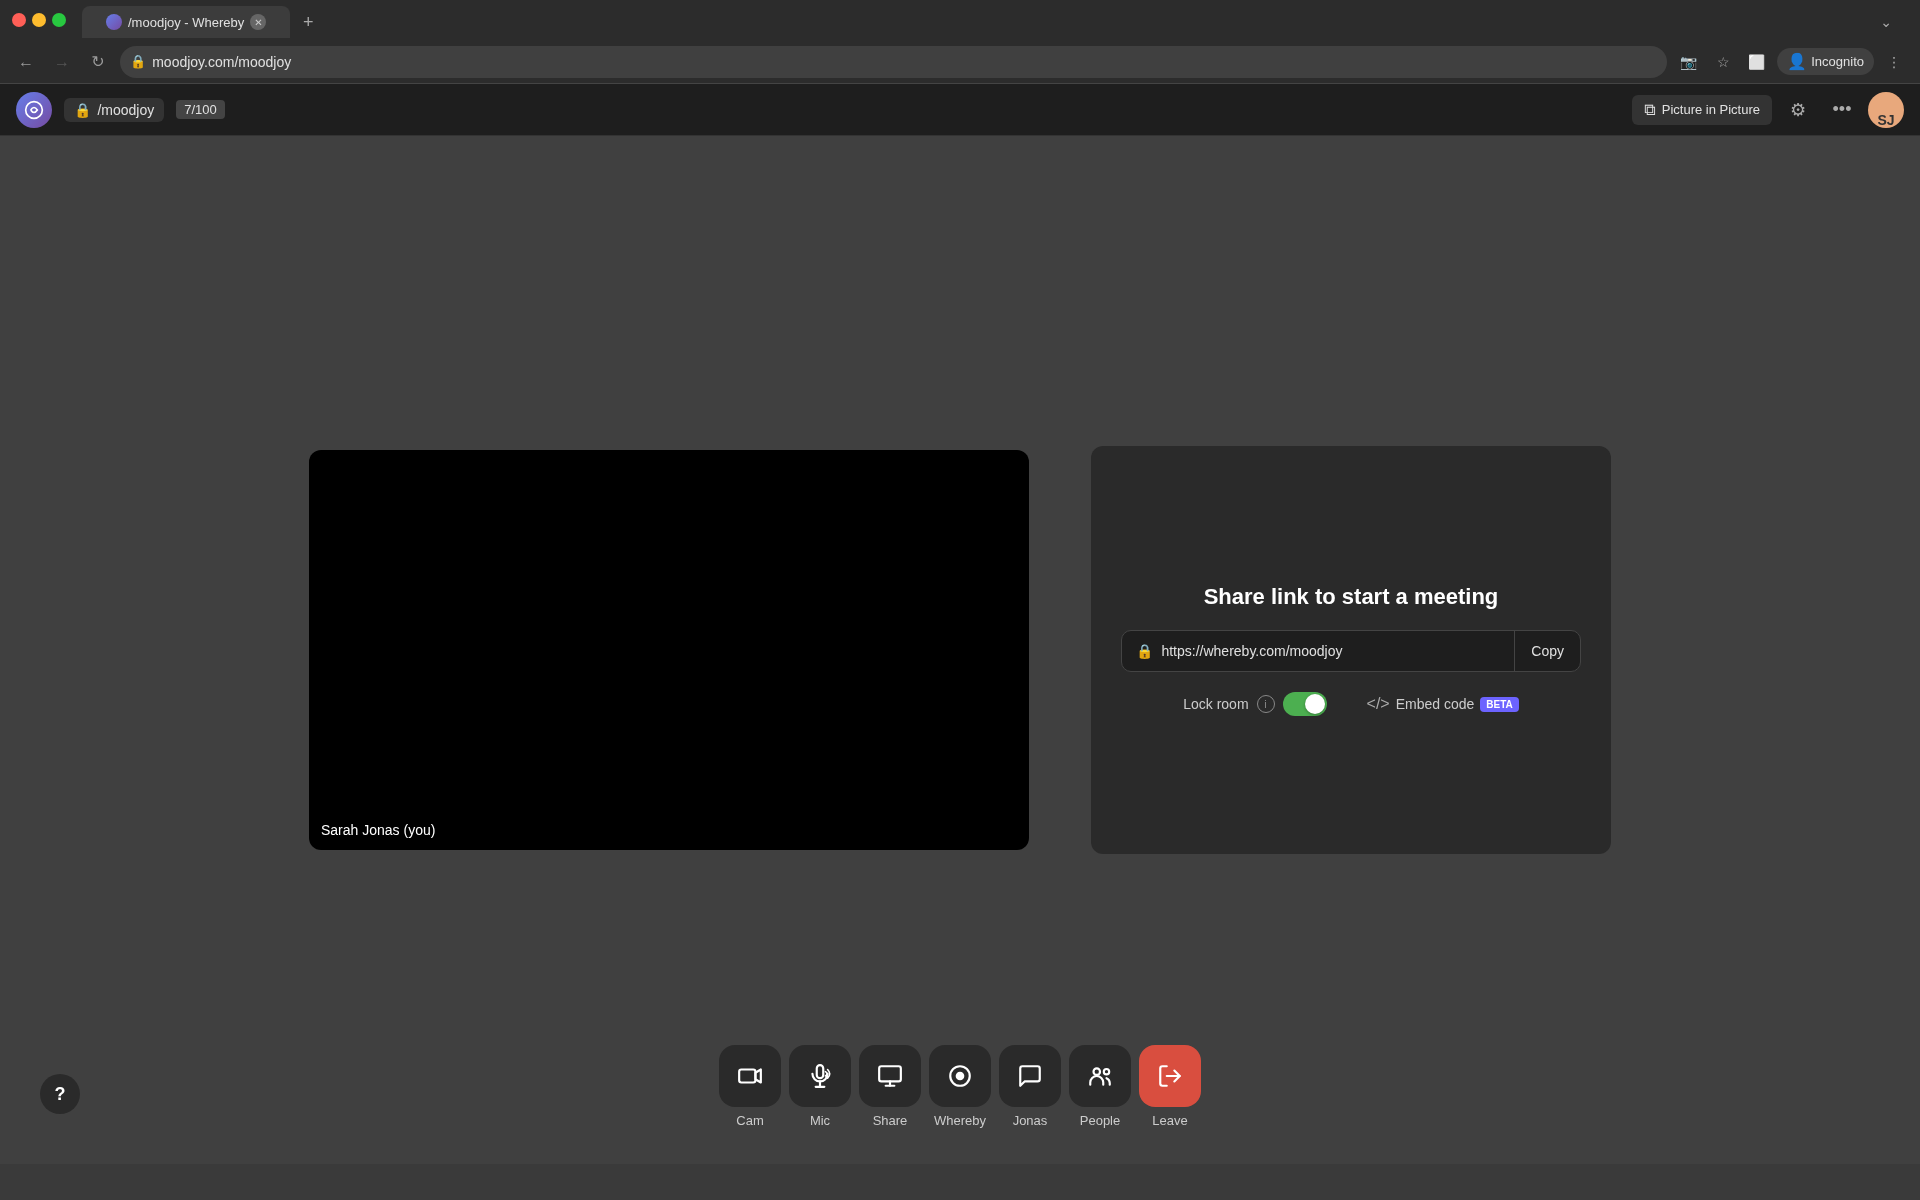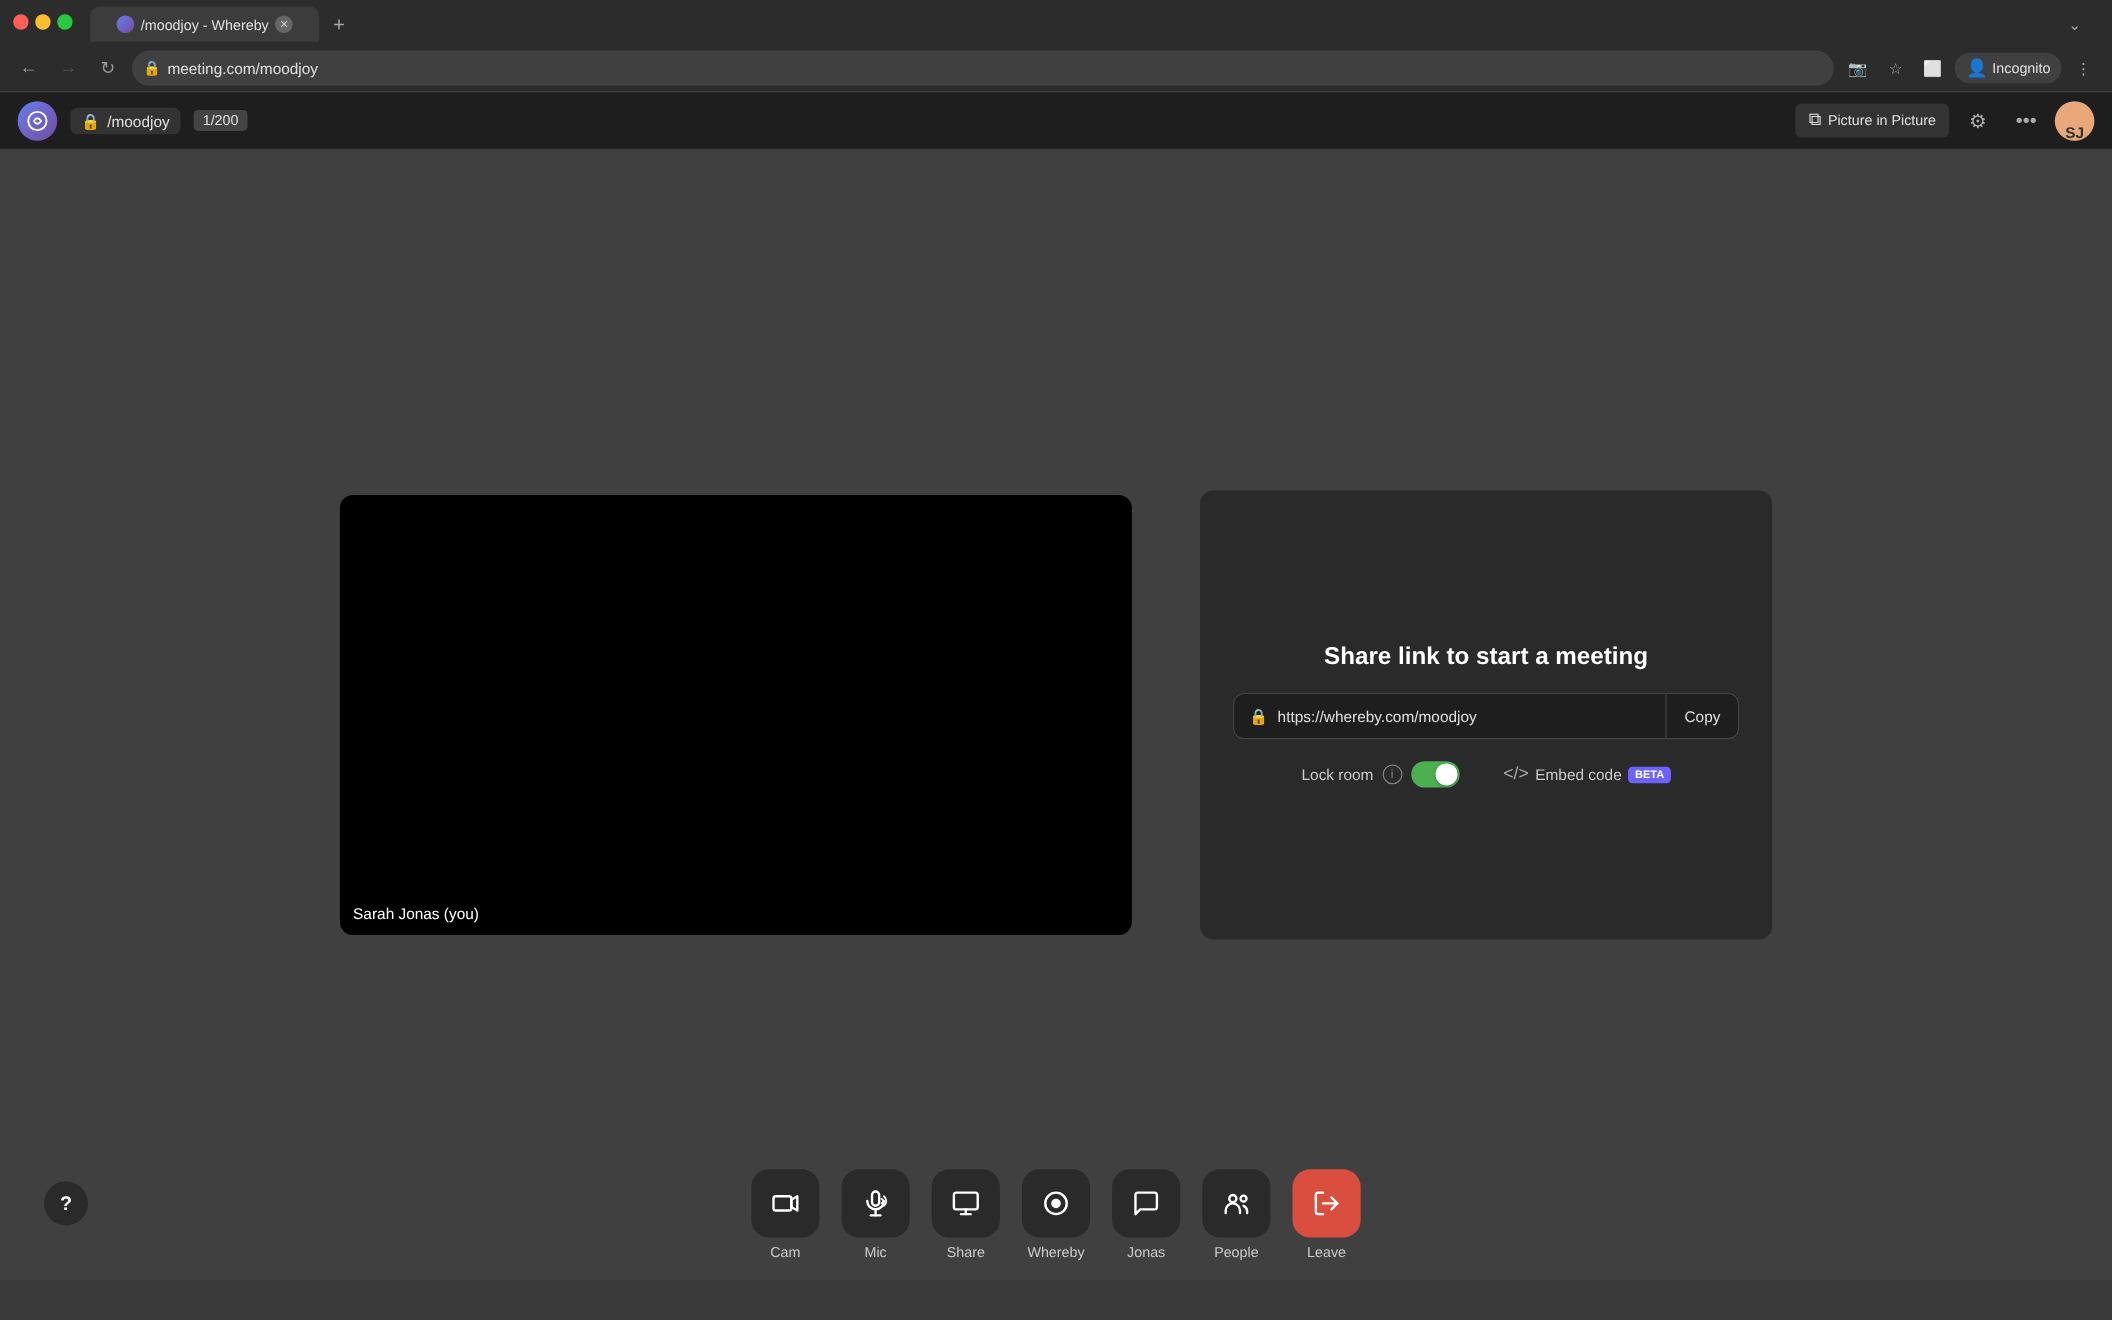--- a/index.html
+++ b/index.html
@@ -418,26 +418,26 @@
       color: white;
       font-size: 10px;
       font-weight: bold;
       padding: 2px 6px;
       border-radius: 4px;
     }
 
     
     .bottom-toolbar {
       position: absolute;
-      bottom: 18px;
+      bottom: 36px;
       left: 50%;
       transform: translateX(-50%);
       display: flex;
       align-items: flex-start;
-      gap: 20px;
+      gap: 8px;
     }
 
     .toolbar-btn {
       display: flex;
       flex-direction: column;
       align-items: center;
       gap: 6px;
       cursor: pointer;
     }
 
@@ -528,21 +528,21 @@
     </div>
     <div class="nav-btn" style="color:#555;">
       <span>→</span>
     </div>
     <div class="nav-btn">
       <span>↻</span>
     </div>
 
     <div class="address-url-container">
       <span style="color:#aaa; font-size:13px;">🔒</span>
-      <span>meeting.com/moodjoy</span>
+      <span>moodjoy.com/moodjoy</span>
     </div>
 
     <div class="address-actions">
       <div class="addr-icon-btn">📷</div>
       <div class="addr-icon-btn">☆</div>
       <div class="addr-icon-btn">⬜</div>
       <div class="profile-btn">
         <span style="font-size:16px;">👤</span>
         <span>Incognito</span>
       </div>
@@ -556,21 +556,21 @@
     <svg width="20" height="20" viewBox="0 0 24 24" fill="none" stroke="white" stroke-width="2">
       <circle cx="12" cy="12" r="10"></circle>
       <path d="M8 12 Q12 6 16 12 Q12 18 8 12"></path>
     </svg>
   </div>
   <div class="room-path">
     <span style="color:#aaa;">🔒</span>
     <span>/moodjoy</span>
   </div>
   <div class="room-count">
-    <span>1/200</span>
+    <span>7/100</span>
   </div>
 
   <div class="app-bar-actions">
     <div class="pip-btn">
       <span style="font-size:16px;">⧉</span>
       <span>Picture in Picture</span>
     </div>
     <div class="settings-btn">⚙</div>
     <div class="more-btn">•••</div>
     <div class="avatar-btn">

